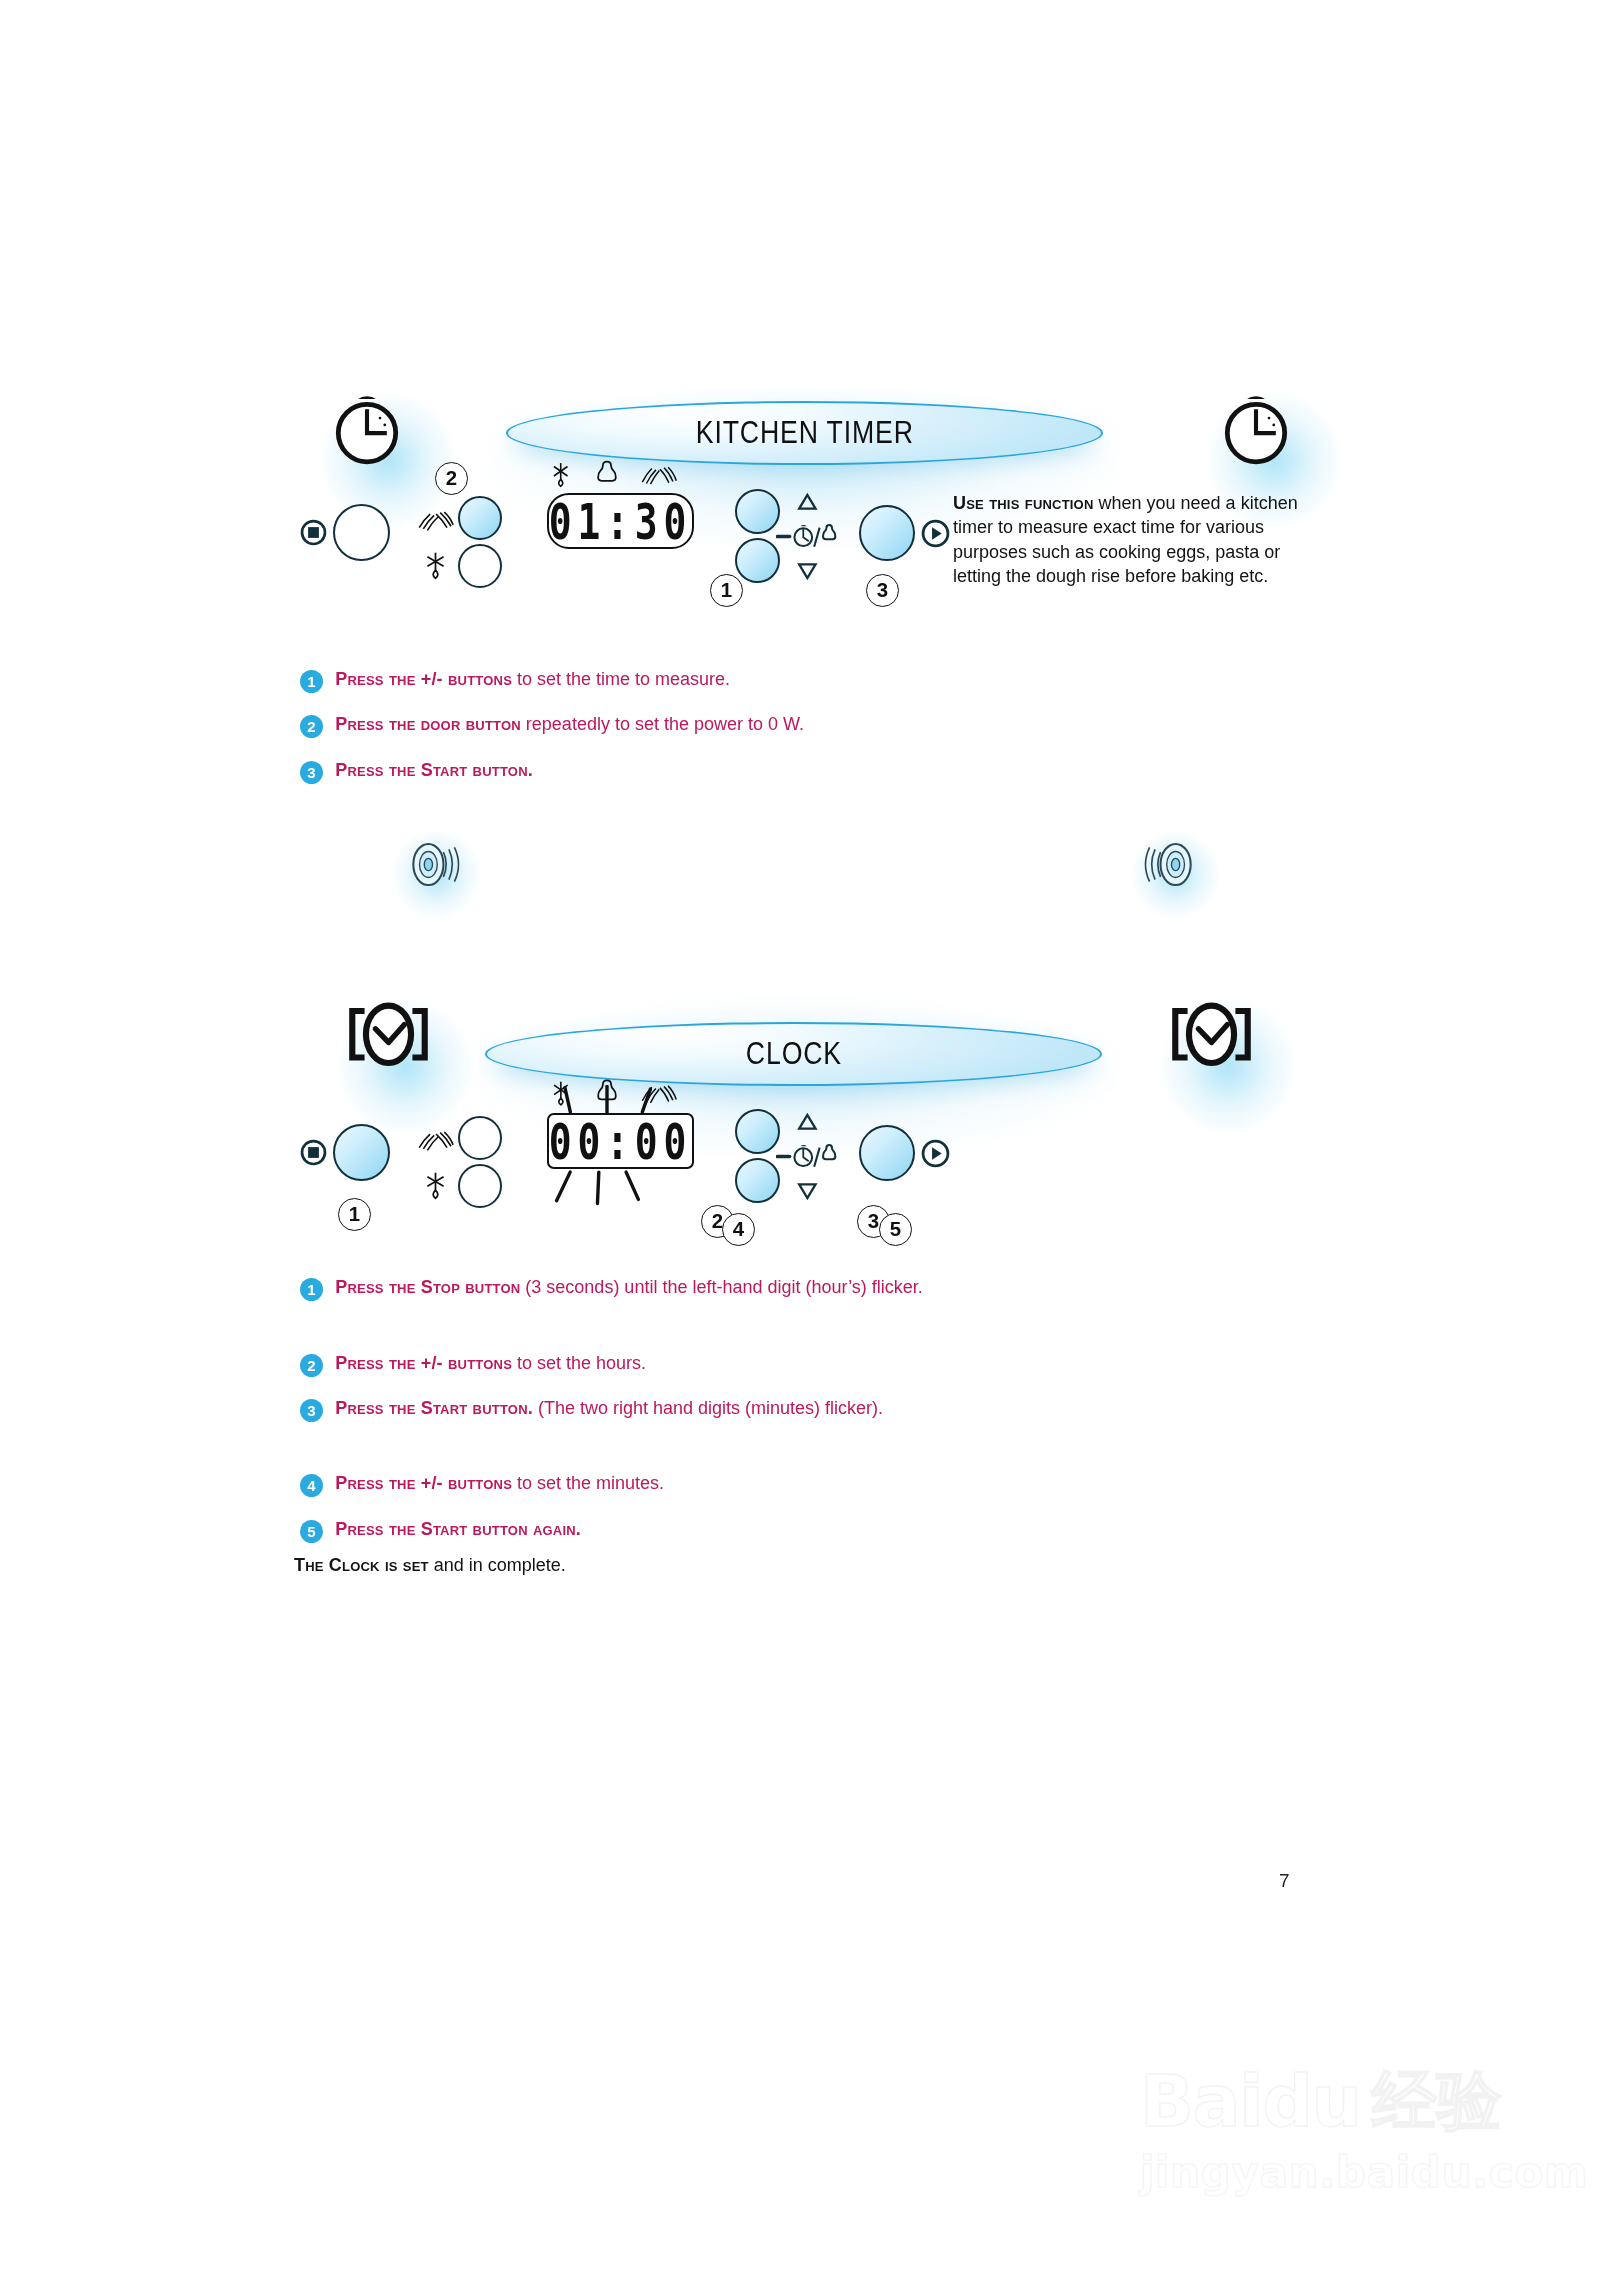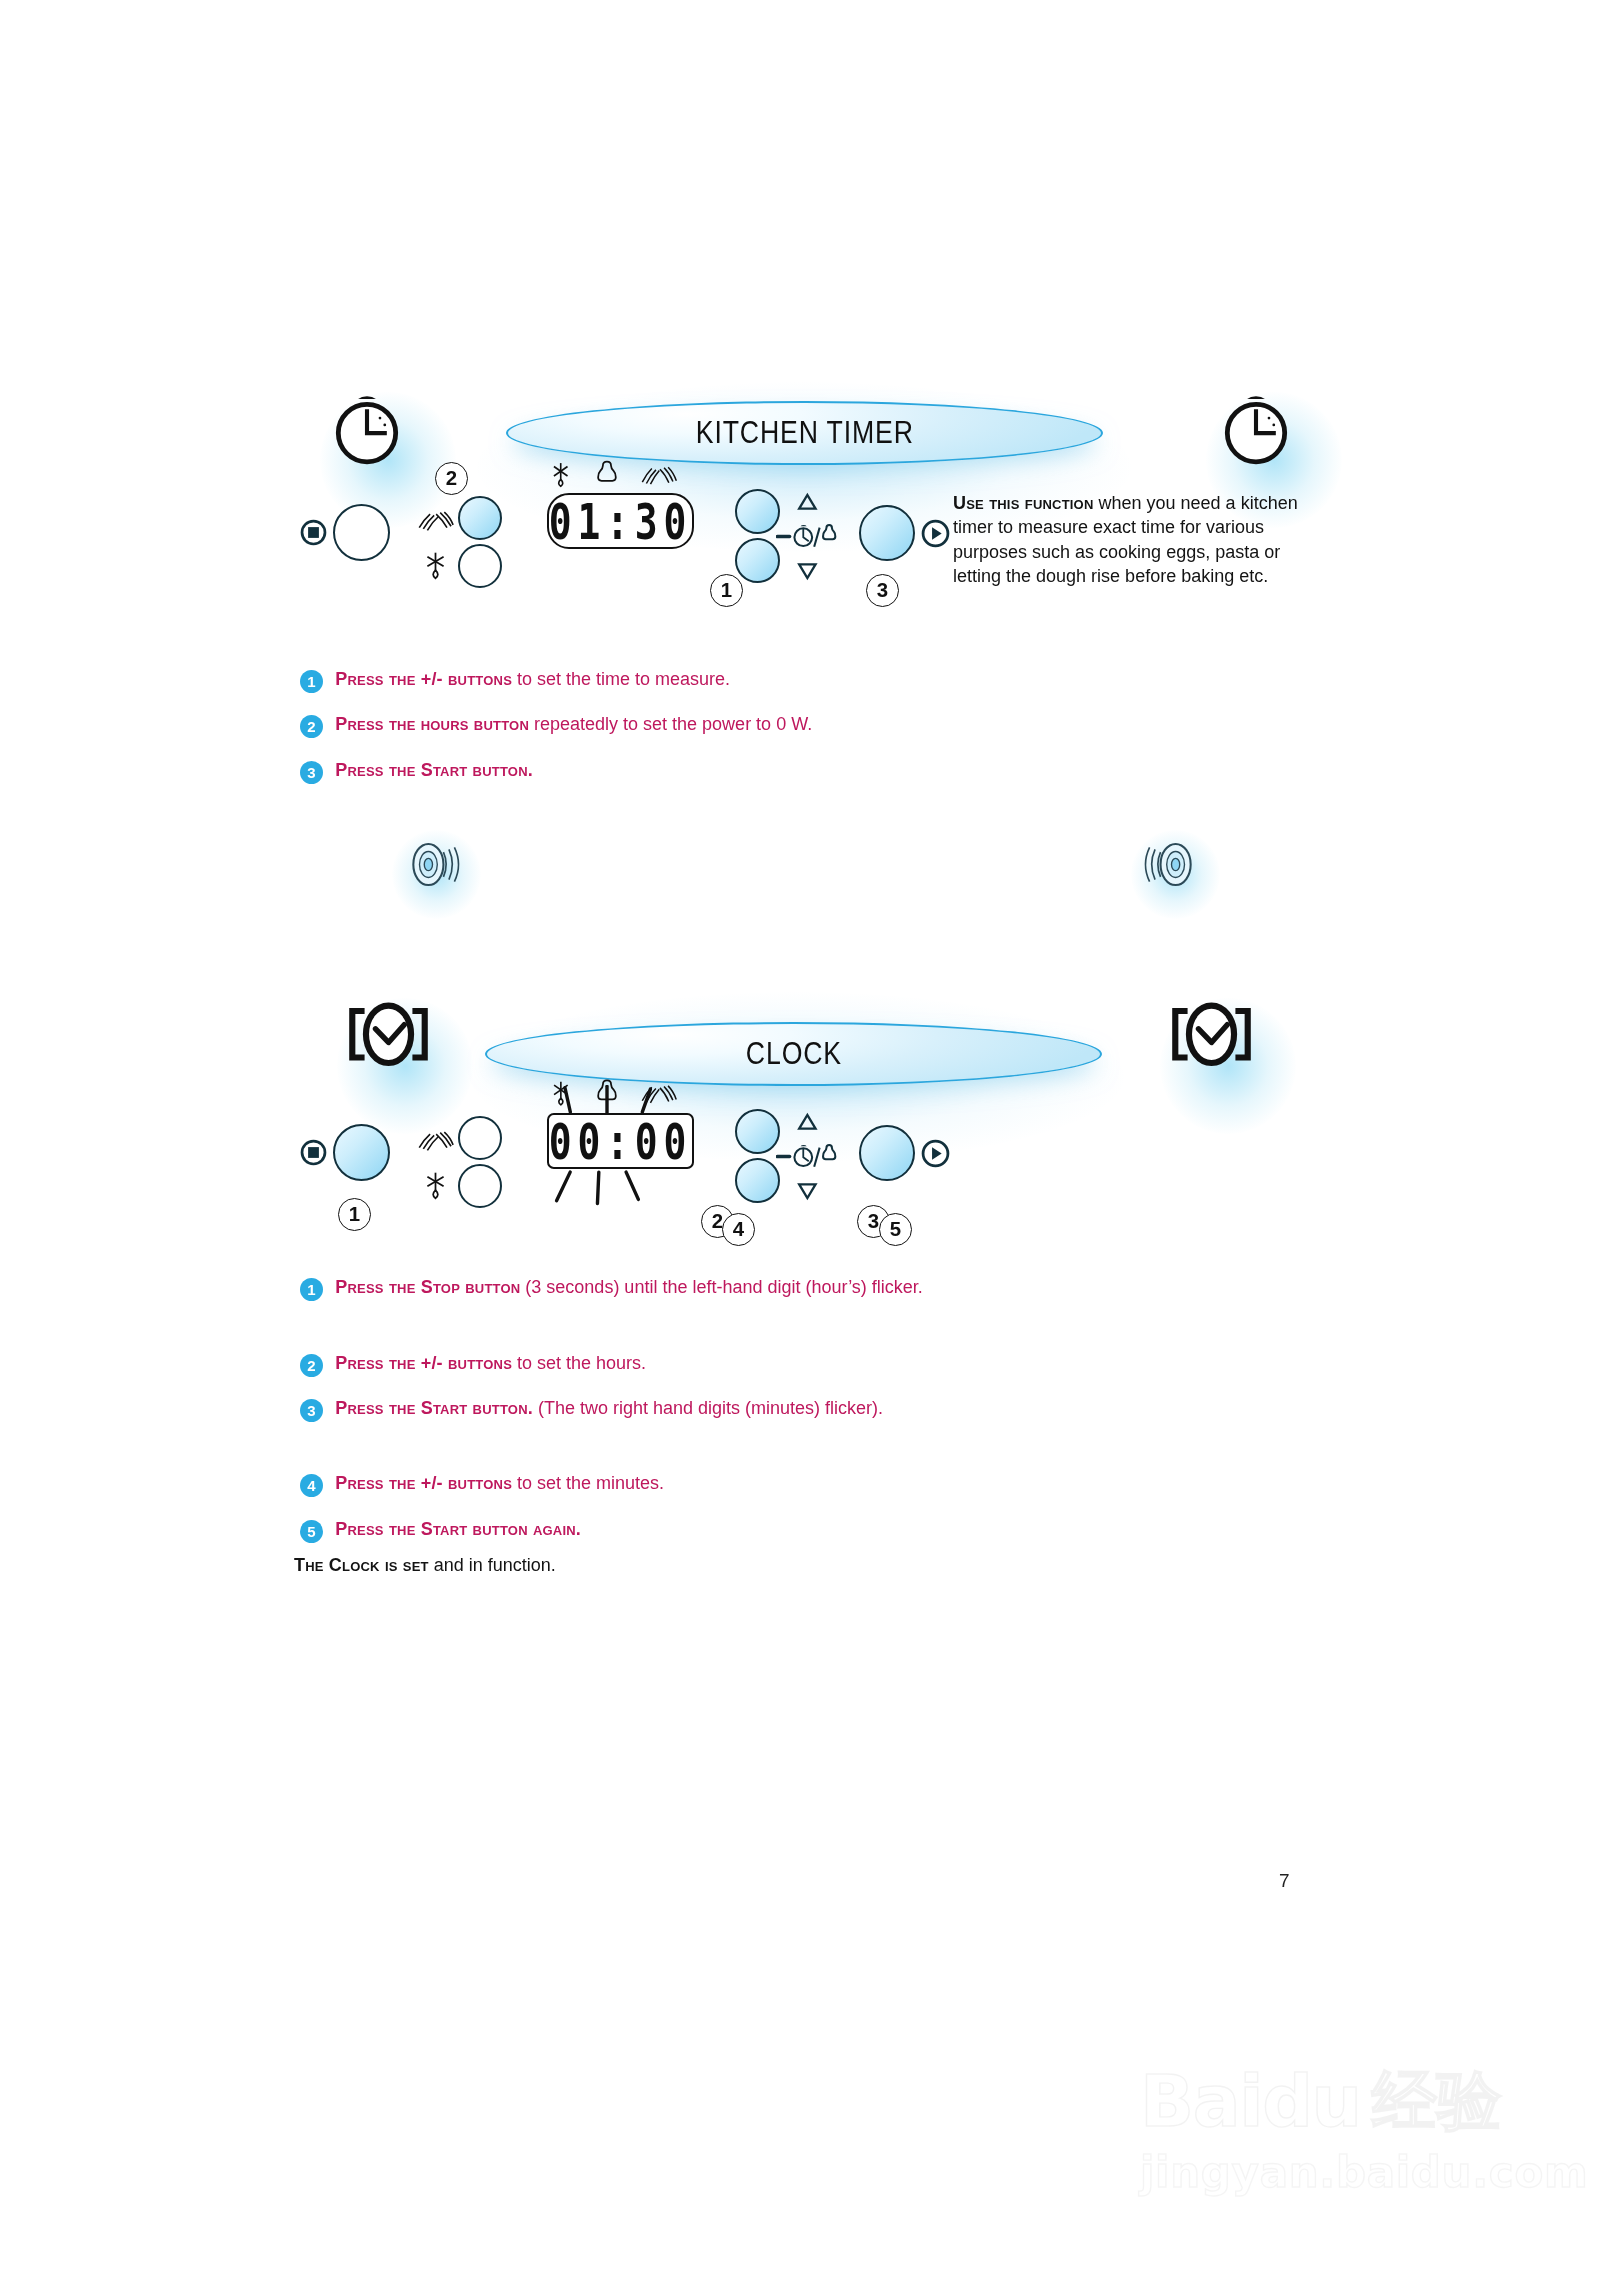--- a/index.html
+++ b/index.html
@@ -223,21 +223,21 @@
   <div class="sidepara" style="left:953px;top:491px;">
     <span class="lead">Use this function</span><span> when you need a kitchen timer to measure exact time for various purposes such as cooking eggs, pasta or letting the dough rise before baking etc.</span>
   </div>
 
   <div class="step" style="left:300px;top:667px;width:784px;">
     <div class="step-badge">1</div>
     <div class="step-text"><span class="lead">Press the +/- buttons</span><span> to set the time to measure.</span></div>
   </div>
   <div class="step" style="left:300px;top:712px;width:784px;">
     <div class="step-badge">2</div>
-    <div class="step-text"><span class="lead">Press the hours button</span><span> repeatedly to set the power to 0 W.</span></div>
+    <div class="step-text"><span class="lead">Press the door button</span><span> repeatedly to set the power to 0 W.</span></div>
   </div>
   <div class="step" style="left:300px;top:758px;width:784px;">
     <div class="step-badge">3</div>
     <div class="step-text"><span class="lead">Press the Start button.</span><span></span></div>
   </div>
 
   <div class="glow" style="left:392px;top:830px;width:89px;height:89px;"></div>
   <svg class="abs" style="left:401px;top:833px;" width="63" height="63" viewBox="0 0 92 92">
     <ellipse cx="40" cy="46" rx="22" ry="30" fill="#e6f6fd" stroke="#2c4a58" stroke-width="3"></ellipse>
     <ellipse cx="40" cy="46" rx="13" ry="19" fill="#cfeefb" stroke="#2c4a58" stroke-width="2"></ellipse>
@@ -395,21 +395,21 @@
   <div class="step" style="left:300px;top:1471px;width:784px;">
     <div class="step-badge">4</div>
     <div class="step-text"><span class="lead">Press the +/- buttons</span><span> to set the minutes.</span></div>
   </div>
   <div class="step" style="left:300px;top:1517px;width:784px;">
     <div class="step-badge">5</div>
     <div class="step-text"><span class="lead">Press the Start button again.</span><span></span></div>
   </div>
 
   <div class="plain" style="left:294px;top:1553px;">
-    <span class="lead">The Clock is set</span><span> and in function.</span>
+    <span class="lead">The Clock is set</span><span> and in complete.</span>
   </div>
 
   <div class="note-block" style="left:472px;top:1610px;">
   </div>
 
   <div class="pagenum" style="left:1279px;top:1870px;">7</div>
 
   <div class="watermark" style="left:1140px;top:2057px;">
     <div class="wm-row">
       <span class="wm-text">Baidu</span>

